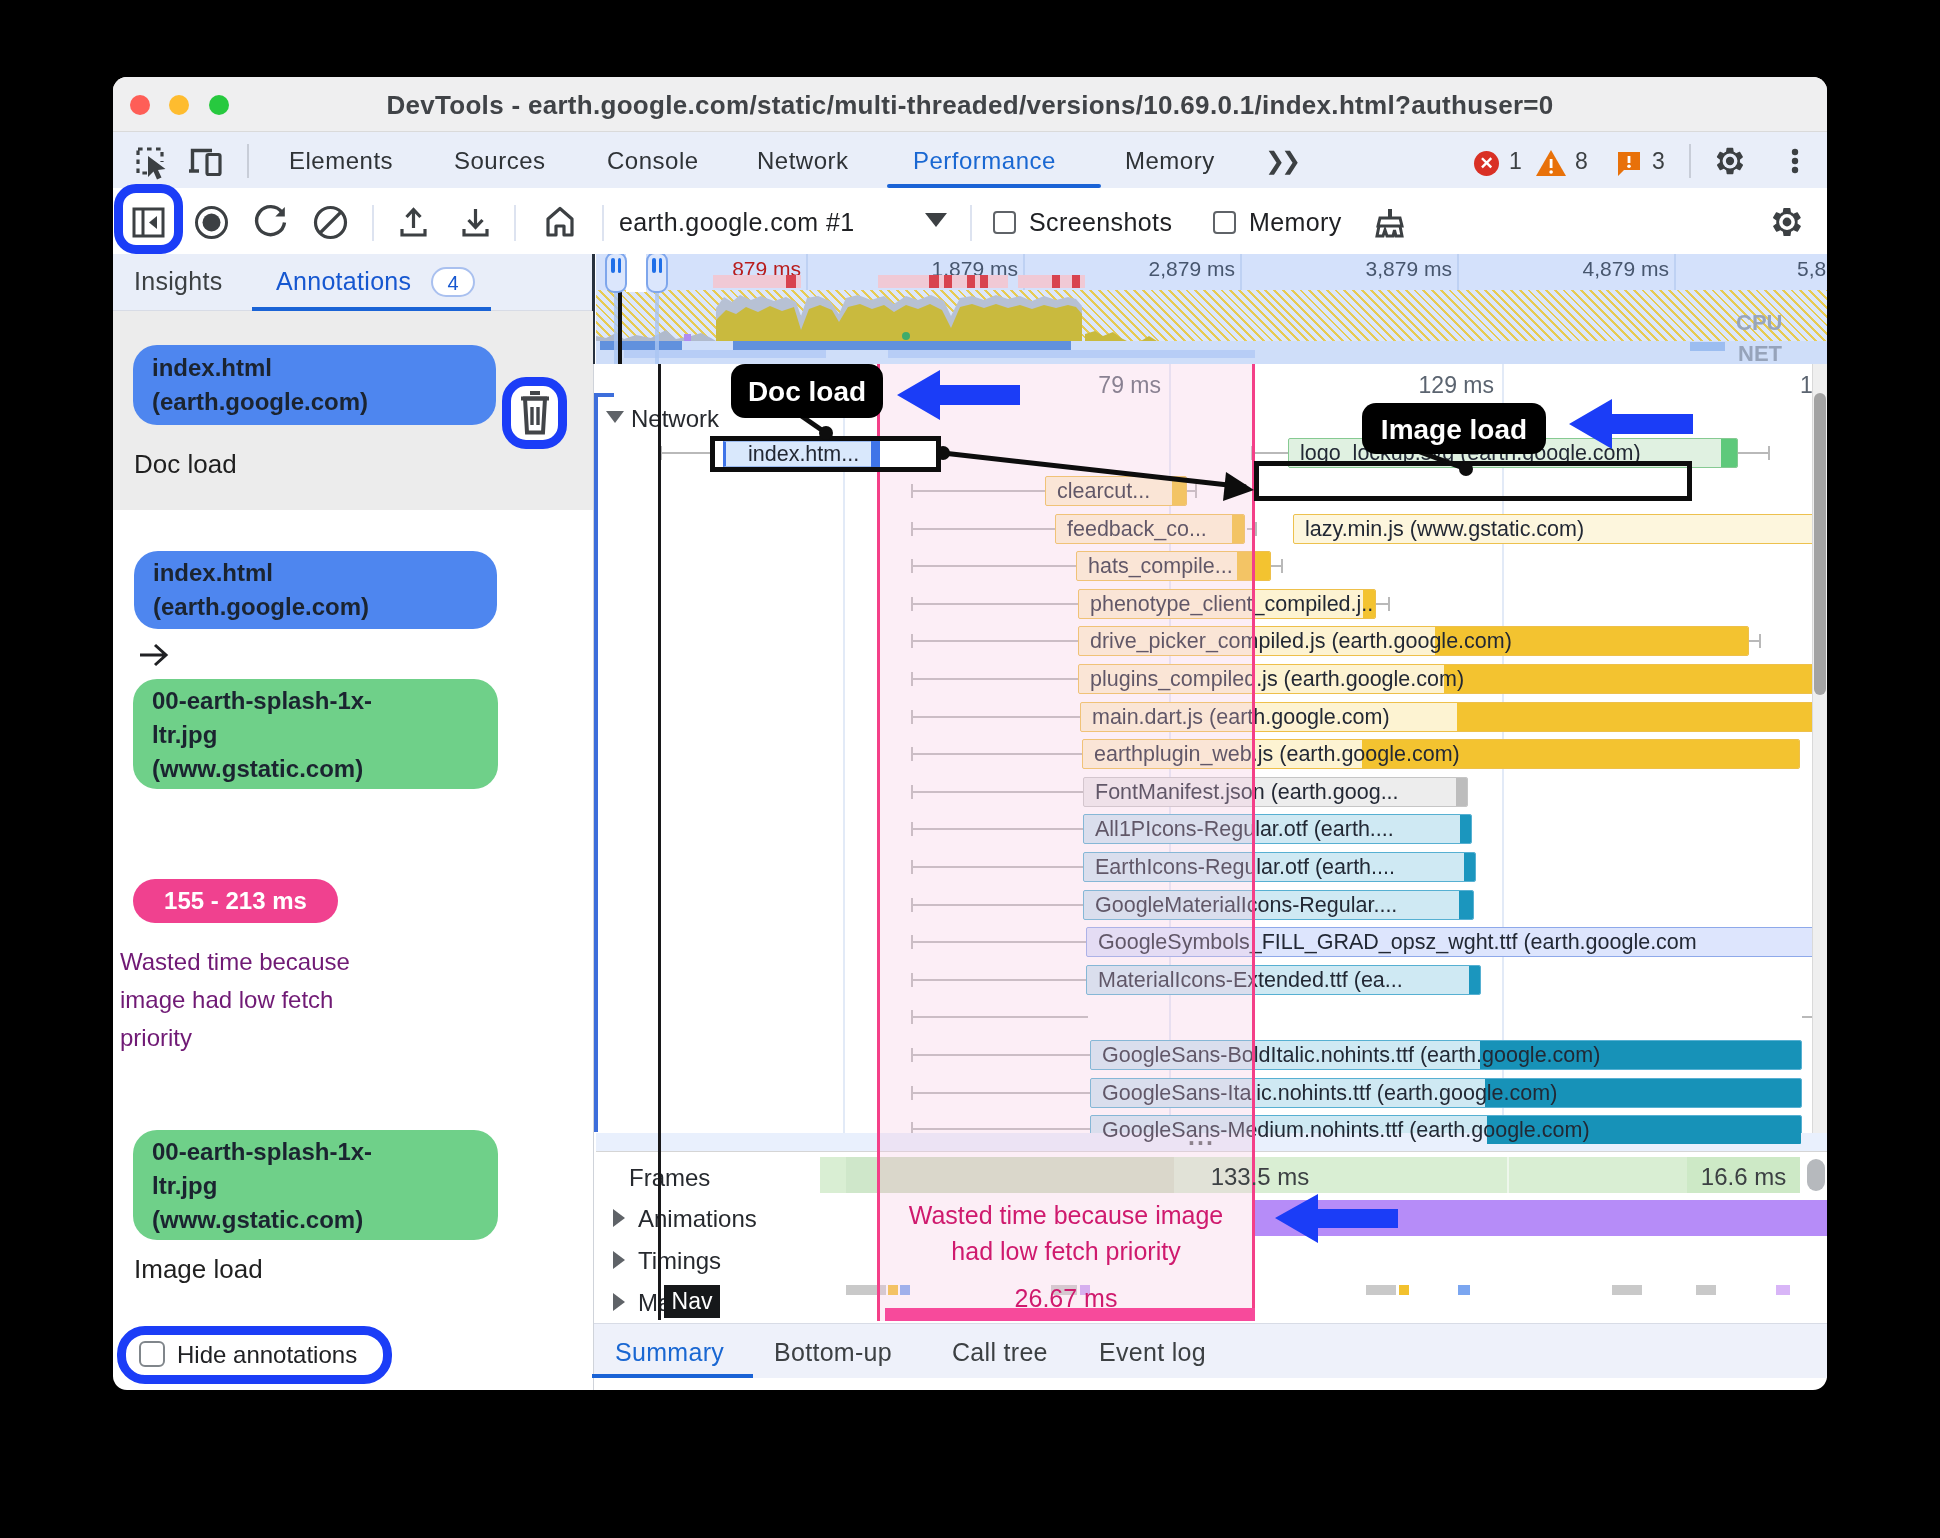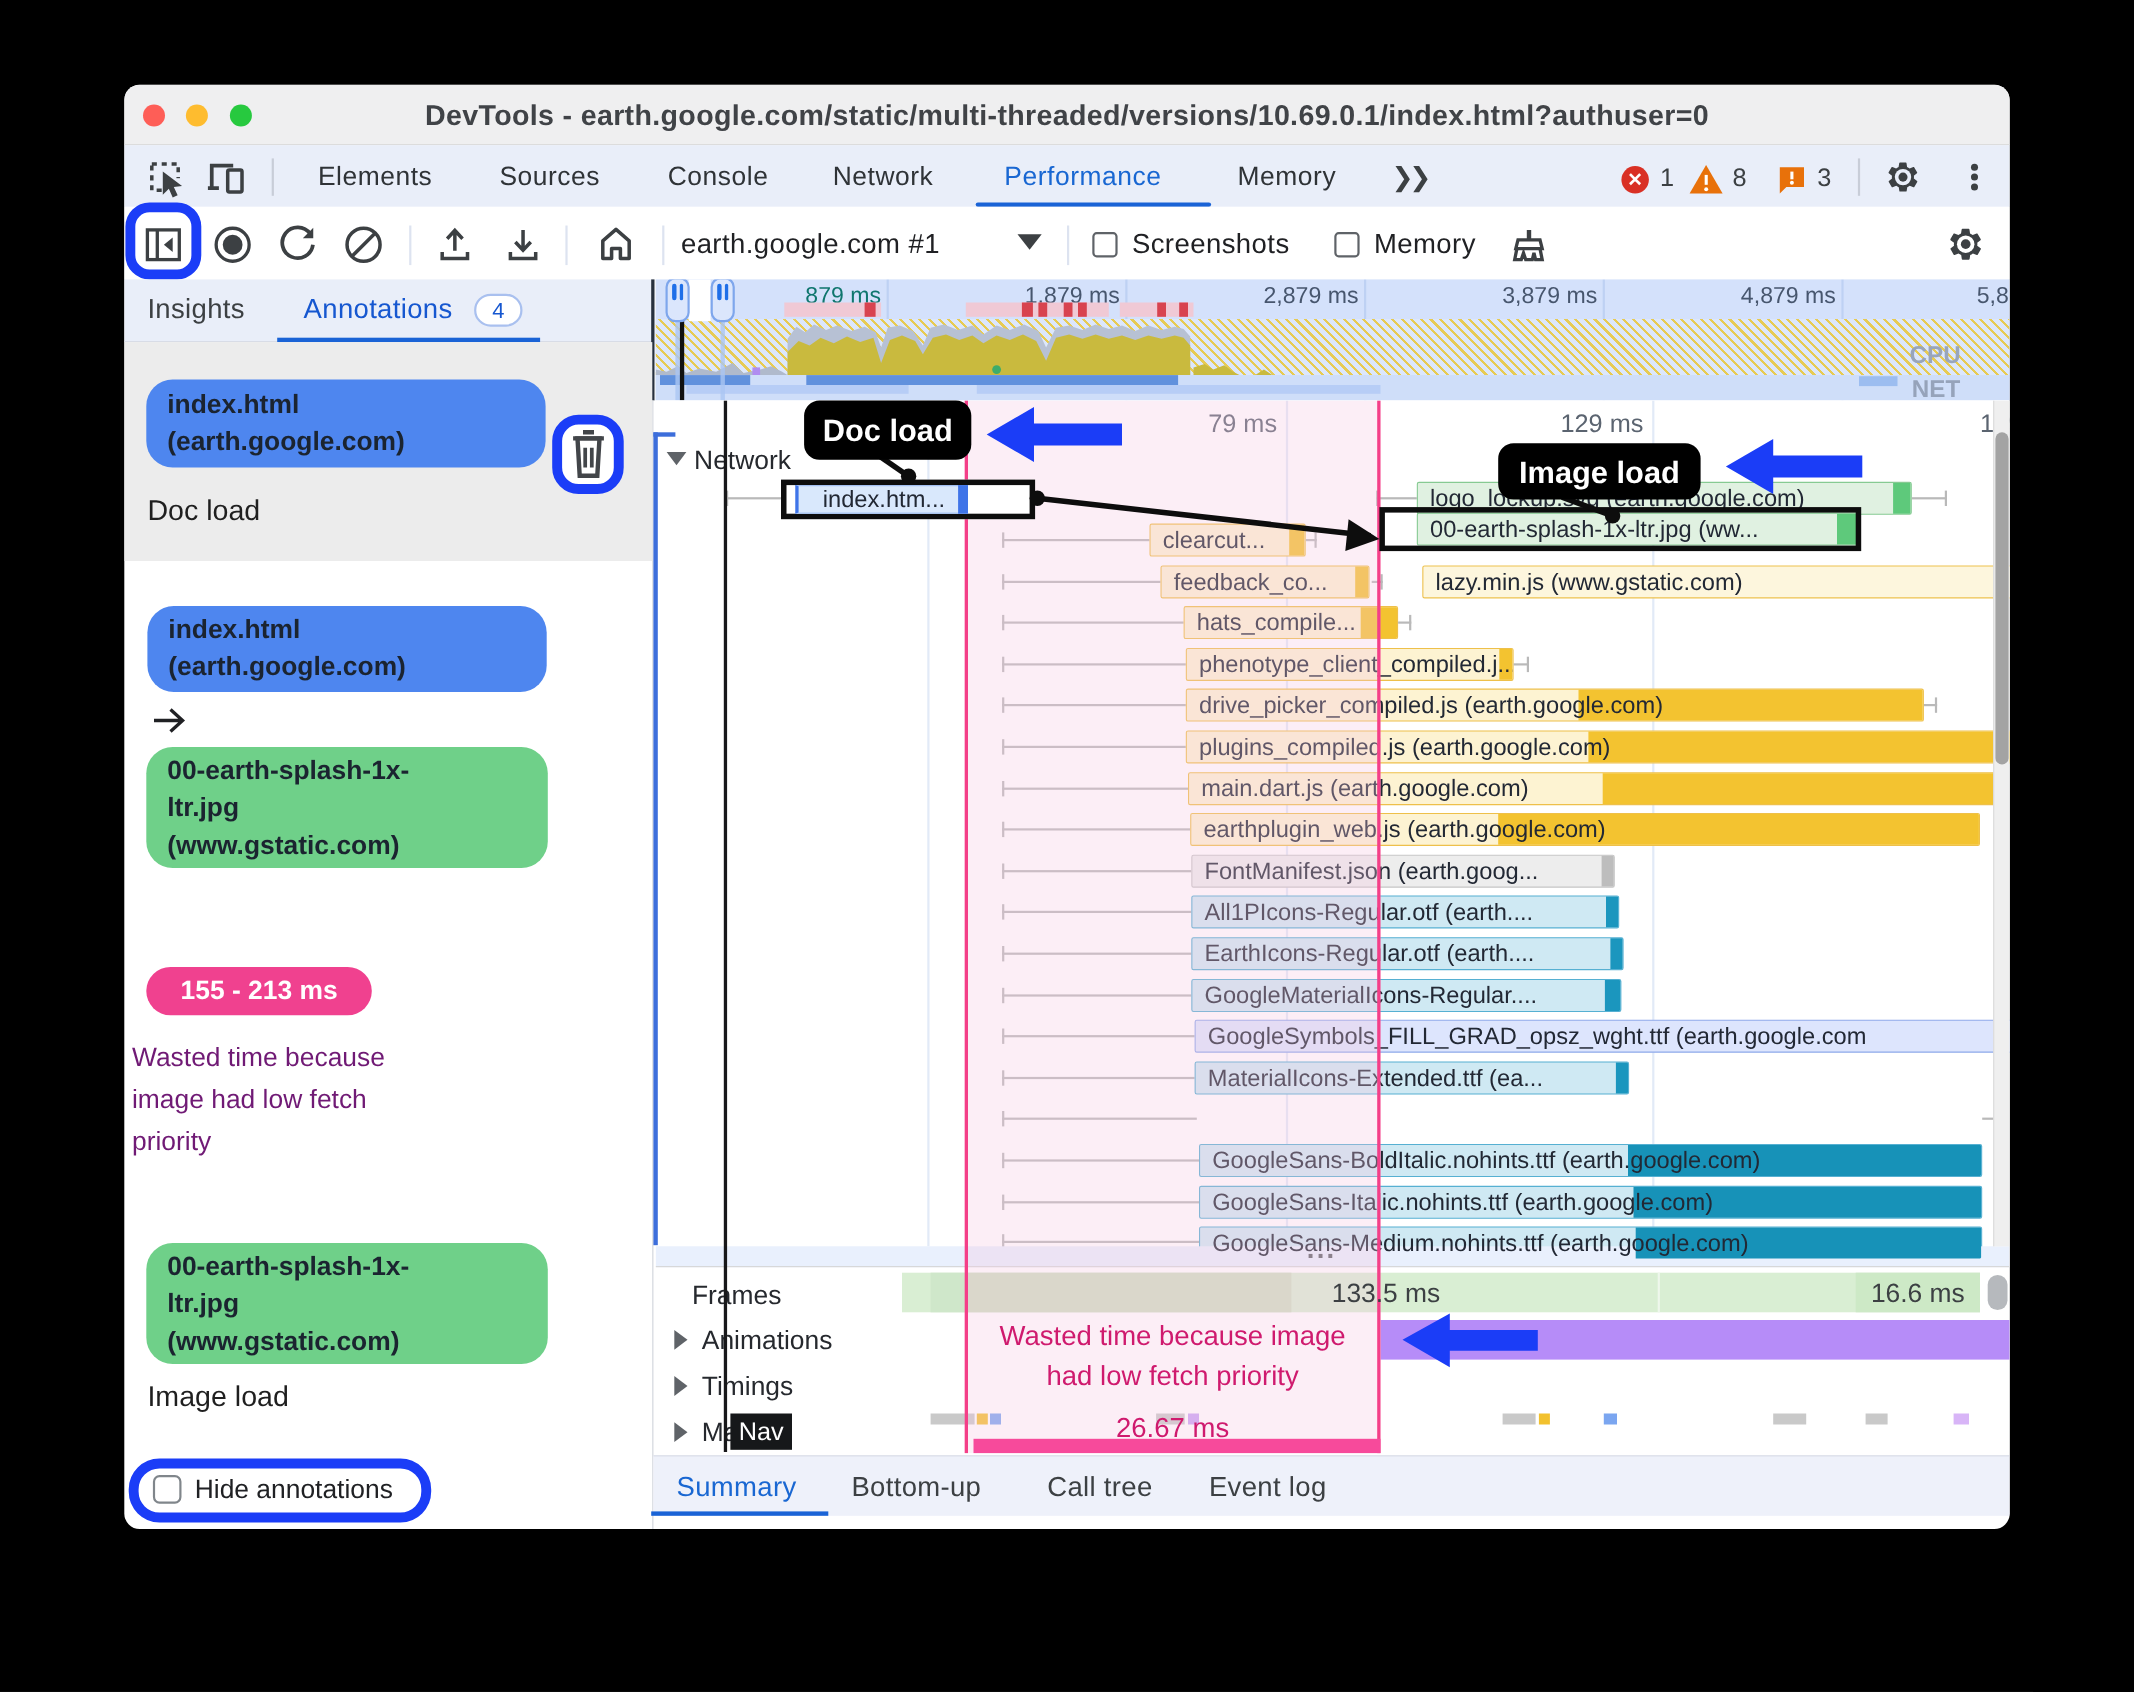--- a/index.html
+++ b/index.html
@@ -186,21 +186,21 @@
 <div class="abs" style="left:64px;top:1264px;font-size:24px;color:#202124;">Hide annotations</div>
 
 <div class="abs" style="left:483px;top:177px;width:1231px;height:110px;overflow:hidden;background:#d4e1fb;">
 
   <div class="abs" style="left:210px;top:0;width:2px;height:110px;background:#bed1f3;"></div>
   <div class="abs" style="left:427px;top:0;width:2px;height:110px;background:#bed1f3;"></div>
   <div class="abs" style="left:644px;top:0;width:2px;height:110px;background:#bed1f3;"></div>
   <div class="abs" style="left:861px;top:0;width:2px;height:110px;background:#bed1f3;"></div>
   <div class="abs" style="left:1078px;top:0;width:2px;height:110px;background:#bed1f3;"></div>
 
-  <div class="abs" style="left:55px;top:3px;width:150px;text-align:right;font-size:21px;color:#0f766e;">879 ms</div>
+  <div class="abs" style="left:55px;top:3px;width:150px;text-align:right;font-size:21px;color:#b91c1c;">879 ms</div>
   <div class="abs" style="left:272px;top:3px;width:150px;text-align:right;font-size:21px;color:#47566e;">1,879 ms</div>
   <div class="abs" style="left:489px;top:3px;width:150px;text-align:right;font-size:21px;color:#47566e;">2,879 ms</div>
   <div class="abs" style="left:706px;top:3px;width:150px;text-align:right;font-size:21px;color:#47566e;">3,879 ms</div>
   <div class="abs" style="left:923px;top:3px;width:150px;text-align:right;font-size:21px;color:#47566e;">4,879 ms</div>
   <div class="abs" style="left:1201px;top:3px;font-size:21px;color:#47566e;">5,8</div>
 
   <div class="abs" style="left:117px;top:21px;width:88px;height:13px;background:#f0c9d5;"></div>
   <div class="abs" style="left:190px;top:21px;width:10px;height:13px;background:#d8434f;"></div>
   <div class="abs" style="left:282px;top:21px;width:130px;height:13px;background:#f0c9d5;"></div>
   <div class="abs" style="left:333px;top:21px;width:10px;height:13px;background:#d8434f;"></div>
@@ -271,24 +271,20 @@
   <div class="tk" style="left:1172px;top:82px;"></div>
 
   <div class="wh" style="left:315px;top:126px;width:134px;"></div>
   <div class="tk" style="left:315px;top:120px;"></div>
   <div class="bar y" style="left:449px;top:112px;width:142px;">
         <b style="left:126px;width:14px;"></b>
         <u>clearcut...</u>
       </div>
   <div class="wh" style="left:591px;top:126px;width:10px;"></div>
   <div class="tk" style="left:599px;top:120px;"></div>
-  <div class="bar g" style="left:692px;top:102px;width:402px;">
-        <b style="left:381px;width:18px;"></b>
-        <u>00-earth-splash-1x-ltr.jpg (ww...</u>
-      </div>
 
   <div class="wh" style="left:315px;top:164px;width:144px;"></div>
   <div class="tk" style="left:315px;top:158px;"></div>
   <div class="bar y" style="left:459px;top:150px;width:190px;">
         <b style="left:176px;width:12px;"></b>
         <u>feedback_co...</u>
       </div>
   <div class="wh" style="left:651px;top:164px;width:10px;"></div>
   <div class="tk" style="left:659px;top:158px;"></div>
   <div class="bar yl" style="left:697px;top:150px;width:538px;padding-left:20px;">

